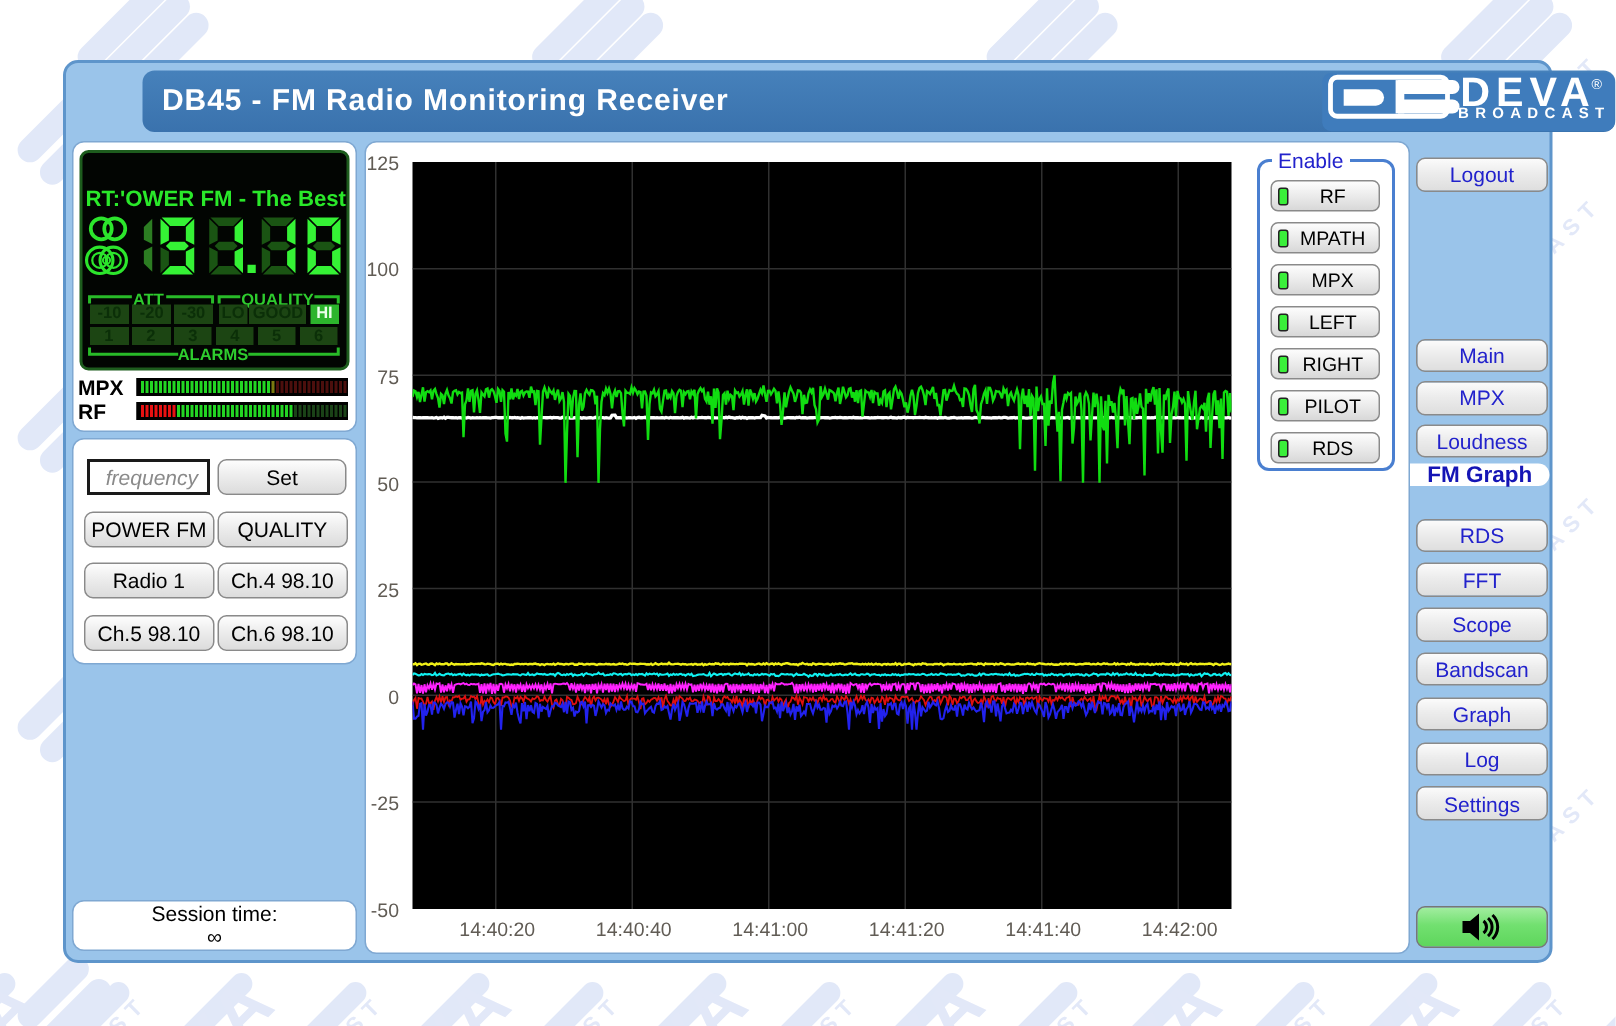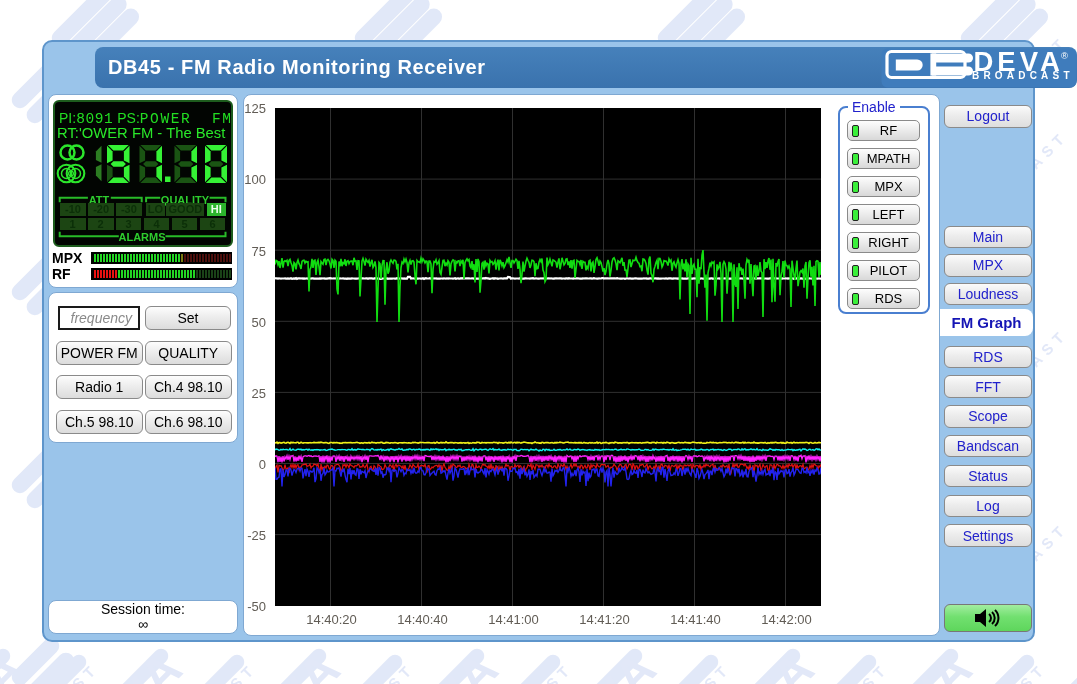--- a/index.html
+++ b/index.html
@@ -9,21 +9,21 @@
 .header { position:absolute; left:47px; top:47px; width:982px; height:41px;
   background:linear-gradient(#4681bb,#3a72ad); border-radius:8px;margin-left:48px; }
 .title { position:absolute; left:13px; top:9px; color:#fff; font-size:20px;
   font-weight:bold; letter-spacing:0.6px; }
 .panel { position:absolute; background:#fff; border:1px solid #7fa8d2; border-radius:8px; }
 #lcdpanel { left:48px; top:94px; width:190px; height:194px; }
 #lcd { position:absolute; left:4px; top:5px; width:180px; height:147px; background:#020502;
   border:2px solid #1d5c1d; border-radius:6px; overflow:hidden; }
 .l1 { position:absolute; left:4px; top:8px; color:#22dd22; font-size:14px; white-space:nowrap; }
 .l1 b { font-family:"Liberation Mono"; font-weight:normal; font-size:14.5px; letter-spacing:0.6px; }
-.l2 { position:absolute; left:2px; top:23px; color:#2ae82a; font-size:14.8px; font-weight:normal; white-space:nowrap; }
+.l2 { position:absolute; left:2px; top:23px; color:#2ae82a; font-size:14.8px; font-weight:bold; white-space:nowrap; }
 .lbl { position:absolute; color:#2ecc2e; font-size:11px; font-weight:bold; }
 .cell { position:absolute; height:12.5px; background:#1c4513; color:#0b2f08;
   font-size:11px; font-weight:bold; text-align:center; line-height:12.5px; }
 .cell.on { background:#2cb42c; color:#eaffea; }
 .mlabel { position:absolute; font-weight:bold; font-size:14px; color:#000; }
 .meter { position:absolute; background:#000; border:1.5px solid #000; }
 .meter i { position:absolute; top:1px; bottom:1px; width:2px; }
 #freqpanel { left:48px; top:292px; width:190px; height:151px; }
 .gbtn { position:absolute; height:24px; background:linear-gradient(#fdfdfd,#ededed 45%,#dcdcdc);
   border:1px solid #8a8a8a; border-radius:6px; font-size:14px; color:#000;
@@ -51,21 +51,21 @@
   background:linear-gradient(#fdfdfd,#ededed 45%,#d8d8d8); border:1px solid #8a8a8a;
   border-radius:5px; display:flex; align-items:center; justify-content:center; }
 .ebtn i { position:absolute; left:4px; top:3.5px; width:7px; height:12px; background:#3aef3a;
   border:1.5px solid #222; border-radius:2px; }
 .ebtn span { font-size:13px; color:#000; margin-left:10px; }
 .nbtn { position:absolute; left:944px; width:88px; height:22.5px;
   background:linear-gradient(#fbfbfb,#ececec 45%,#dedede); border:1px solid #8a8a8a;
   border-radius:6px; color:#2222cc; font-size:14px; display:flex; align-items:center;
   justify-content:center; }
 #logout { top:105px; }
-#fmtab { position:absolute; left:940px; top:309px; width:93px; height:27px; background:#fff;
+#fmtab { position:absolute; left:940px; top:309px; width:93px; height:15px; background:#fff;
   border-radius:0 8px 8px 0; color:#1515b5; font-size:15px; font-weight:bold;
   display:flex; align-items:center; justify-content:center; }
 #spk { position:absolute; left:944px; top:604px; width:88px; height:28px;
   background:linear-gradient(#a2eda0,#72e070 45%,#5ed65c); border:1px solid #777;
   border-radius:6px; display:flex; align-items:center; justify-content:center; }
 </style></head><body>
 <svg class="wm" width="1077" height="684" viewBox="0 0 1077 684">
     <line x1="60.0" y1="38.0" x2="106.0" y2="-8.0" stroke="#e1e8f8" stroke-width="16.5" stroke-linecap="round"></line>
     <line x1="72.4" y1="50.4" x2="118.4" y2="4.399999999999999" stroke="#e1e8f8" stroke-width="16.5" stroke-linecap="round"></line>
     <line x1="84.8" y1="62.8" x2="130.8" y2="16.799999999999997" stroke="#e1e8f8" stroke-width="16.5" stroke-linecap="round"></line>
@@ -178,21 +178,20 @@
       <path d="M51 5.4 h36.4 a4.6 4.6 0 0 1 0 9.2 h-36.4 z" fill="#fff"></path>
       <path d="M51 18.4 h36.4 a4.6 4.6 0 0 1 0 9.2 h-36.4 z" fill="#fff"></path>
       <text x="92.5" y="22.8" font-family="Liberation Sans" font-weight="bold" font-size="27.5" letter-spacing="4" fill="#fff">DEVA</text>
       <text x="180" y="11" font-family="Liberation Sans" font-size="9.5" fill="#fff">®</text>
       <text x="91" y="30.9" font-family="Liberation Sans" font-weight="bold" font-size="10" letter-spacing="4.2" fill="#fff">BROADCAST</text>
     </svg>
   </div>
 
 <div class="panel" id="lcdpanel">
   <div id="lcd">
-    <div class="l1"><span>PI:</span><b>8091</b><span>&nbsp;PS:</span><b style="letter-spacing:1.6px">POWER&nbsp;&nbsp;FM</b></div>
     <div class="l2">RT:'OWER FM - The Best</div>
     <svg width="176" height="143" viewBox="0 0 176 143" style="position:absolute;left:0;top:0">
       <g transform="translate(-55,-102)">
           <circle cx="67.5" cy="152.5" r="7" fill="none" stroke="#2ce52c" stroke-width="2.5"></circle>
           <circle cx="76.5" cy="152.5" r="7" fill="none" stroke="#2ce52c" stroke-width="2.5"></circle>
           <circle cx="66.5" cy="173.5" r="8.8" fill="none" stroke="#2ce52c" stroke-width="2.1"></circle>
           <circle cx="66.5" cy="173.5" r="5" fill="none" stroke="#2ce52c" stroke-width="1.5"></circle>
           <circle cx="75.5" cy="173.5" r="8.8" fill="none" stroke="#2ce52c" stroke-width="2.1"></circle>
           <circle cx="75.5" cy="173.5" r="5" fill="none" stroke="#2ce52c" stroke-width="1.5"></circle>
           <circle cx="71" cy="173.5" r="2.4" fill="none" stroke="#2ce52c" stroke-width="1.3"></circle>
@@ -440,21 +439,21 @@
 
 <div id="fmtab">FM Graph</div>
 <div class="nbtn" id="logout">Logout</div>
 <div class="nbtn" style="top:225.5px">Main</div>
 <div class="nbtn" style="top:254px">MPX</div>
 <div class="nbtn" style="top:282.5px">Loudness</div>
 <div class="nbtn" style="top:345.5px">RDS</div>
 <div class="nbtn" style="top:375.3px">FFT</div>
 <div class="nbtn" style="top:405.1px">Scope</div>
 <div class="nbtn" style="top:434.9px">Bandscan</div>
-<div class="nbtn" style="top:464.7px">Status</div>
+<div class="nbtn" style="top:464.7px">Graph</div>
 <div class="nbtn" style="top:494.5px">Log</div>
 <div class="nbtn" style="top:524.3px">Settings</div>
 <div id="spk">
     <svg width="30" height="22" viewBox="0 0 30 22">
       <polygon points="2,7 7,7 13,2 13,20 7,15 2,15" fill="#000"></polygon>
       <path d="M16 7 a5 5 0 0 1 0 8" fill="none" stroke="#000" stroke-width="2"></path>
       <path d="M19 5 a8 8 0 0 1 0 12" fill="none" stroke="#000" stroke-width="2"></path>
       <path d="M22 3 a11 11 0 0 1 0 16" fill="none" stroke="#000" stroke-width="2"></path>
     </svg>
   </div>

